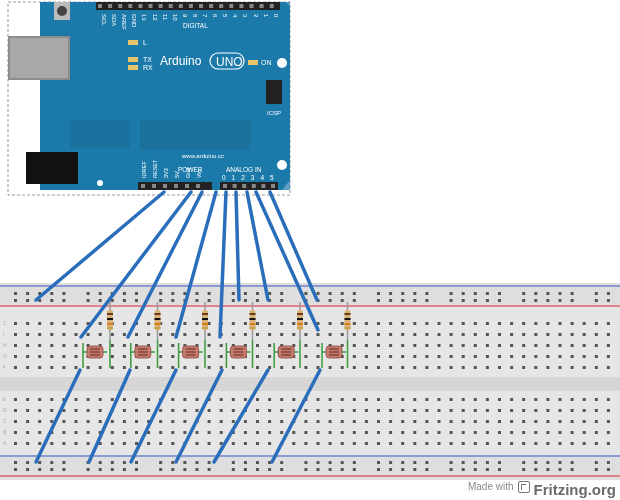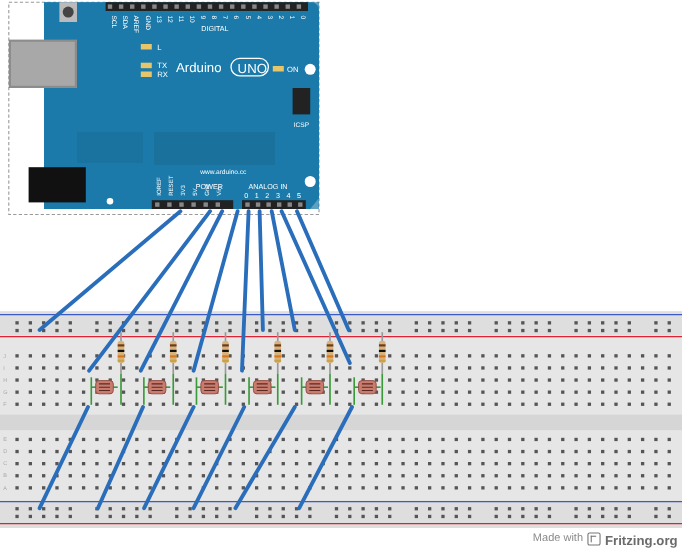--- a/index.html
+++ b/index.html
@@ -1,19 +1,19 @@
 <!DOCTYPE html>
 <html><head>
 <meta charset="utf-8">
 <style>
   html,body{margin:0;padding:0;background:#fff;}
   body{width:620px;height:500px;position:relative;overflow:hidden;font-family:"Liberation Sans",sans-serif;}
   #diagram{position:absolute;left:0;top:0;}
   .footer{position:absolute;right:4px;bottom:2px;font-size:10px;color:#8a8a8a;display:flex;align-items:flex-start;gap:4px;}
-  .footer .brand{font-weight:bold;color:#6b6b6b;font-size:12px;}
+  .footer .brand{font-weight:bold;color:#6b6b6b;font-size:15px;}
   .fz-logo{width:12px;height:12px;border:1.5px solid #777;border-radius:2px;box-sizing:border-box;display:inline-block;position:relative;}
   .fz-logo::after{content:"";position:absolute;left:2px;top:2px;width:4px;height:5px;border-left:1.5px solid #777;border-top:1.5px solid #777;}
 </style>
 </head>
 <body>
 
 <svg id="diagram" width="620" height="500" viewBox="0 0 620 500" xmlns="http://www.w3.org/2000/svg">
 
   <g>
     <rect x="8" y="2" width="282" height="193" fill="#fff" stroke="#999" stroke-dasharray="3,2"></rect>

